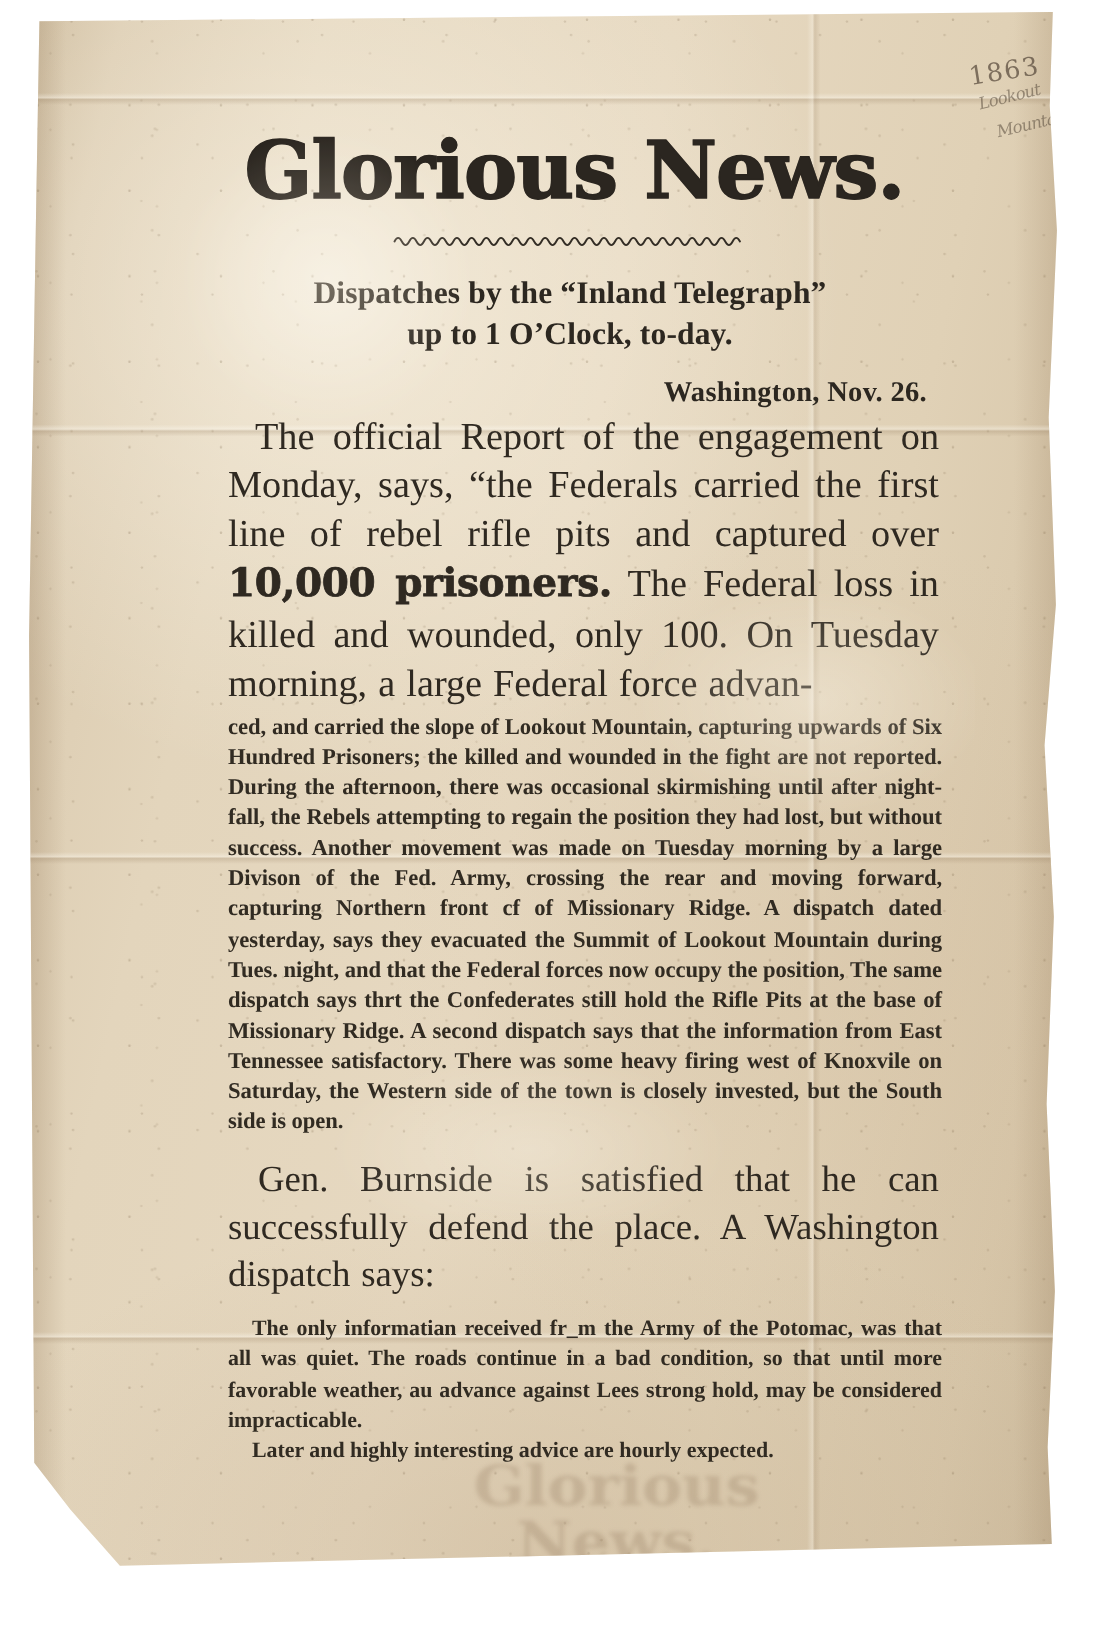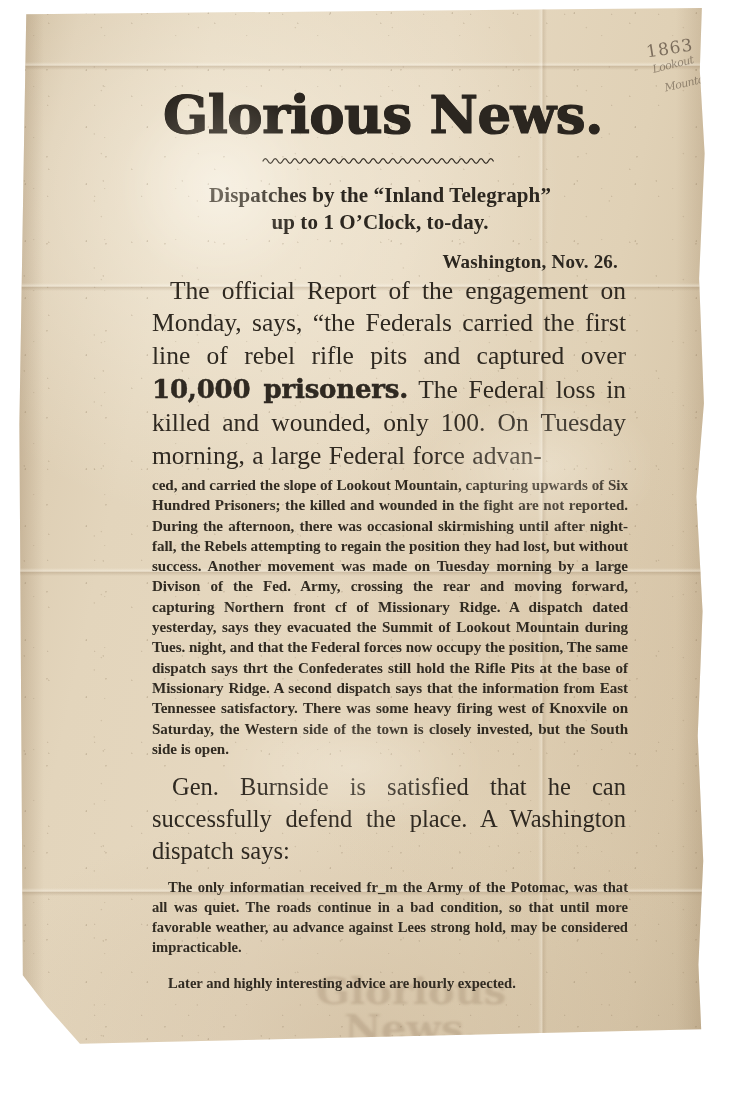--- a/index.html
+++ b/index.html
@@ -191,21 +191,21 @@
     font-family: "Liberation Serif", serif;
     font-weight: 700;
     font-size: 14.6px;
     line-height: 1.38;
     text-align: justify;
     margin: 10px 0 0;
     padding: 0 2px 0 22px;
     text-indent: 16px;
     color: #312b22;
   }
-  .tail.last { margin-top: 16px; }
+  .tail.last { margin-top: 0; }
 
   
   #inkfade {
     position: absolute;
     left: 110px; top: 80px;
     width: 540px; height: 880px;
     pointer-events: none;
     background:
       radial-gradient(ellipse 26% 16% at 20% 12%, rgba(226,214,192,0.40), rgba(226,214,192,0) 70%),
       radial-gradient(ellipse 30% 12% at 80% 44%, rgba(226,214,192,0.34), rgba(226,214,192,0) 72%),

